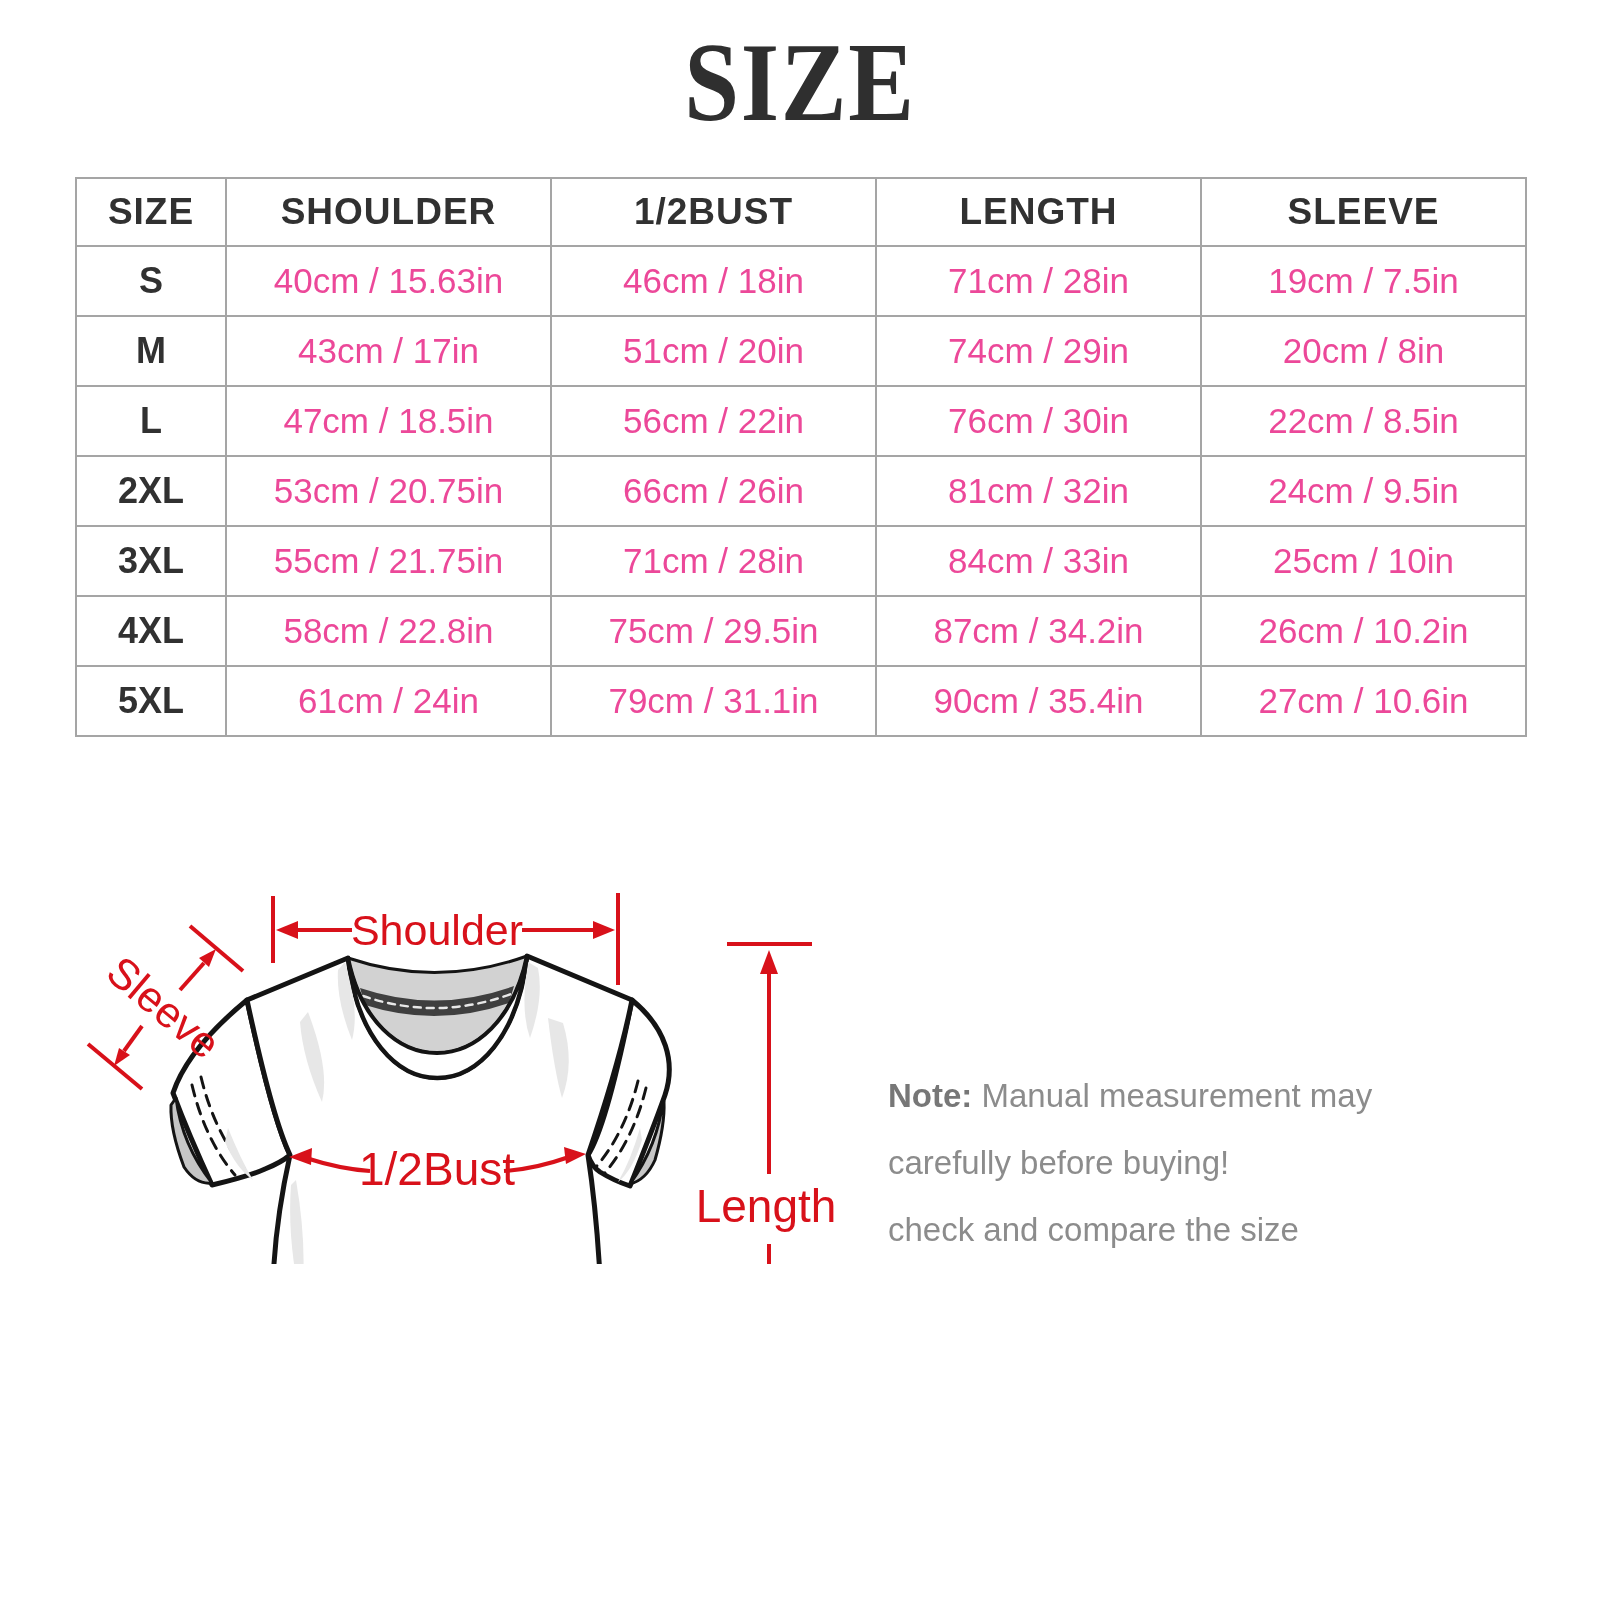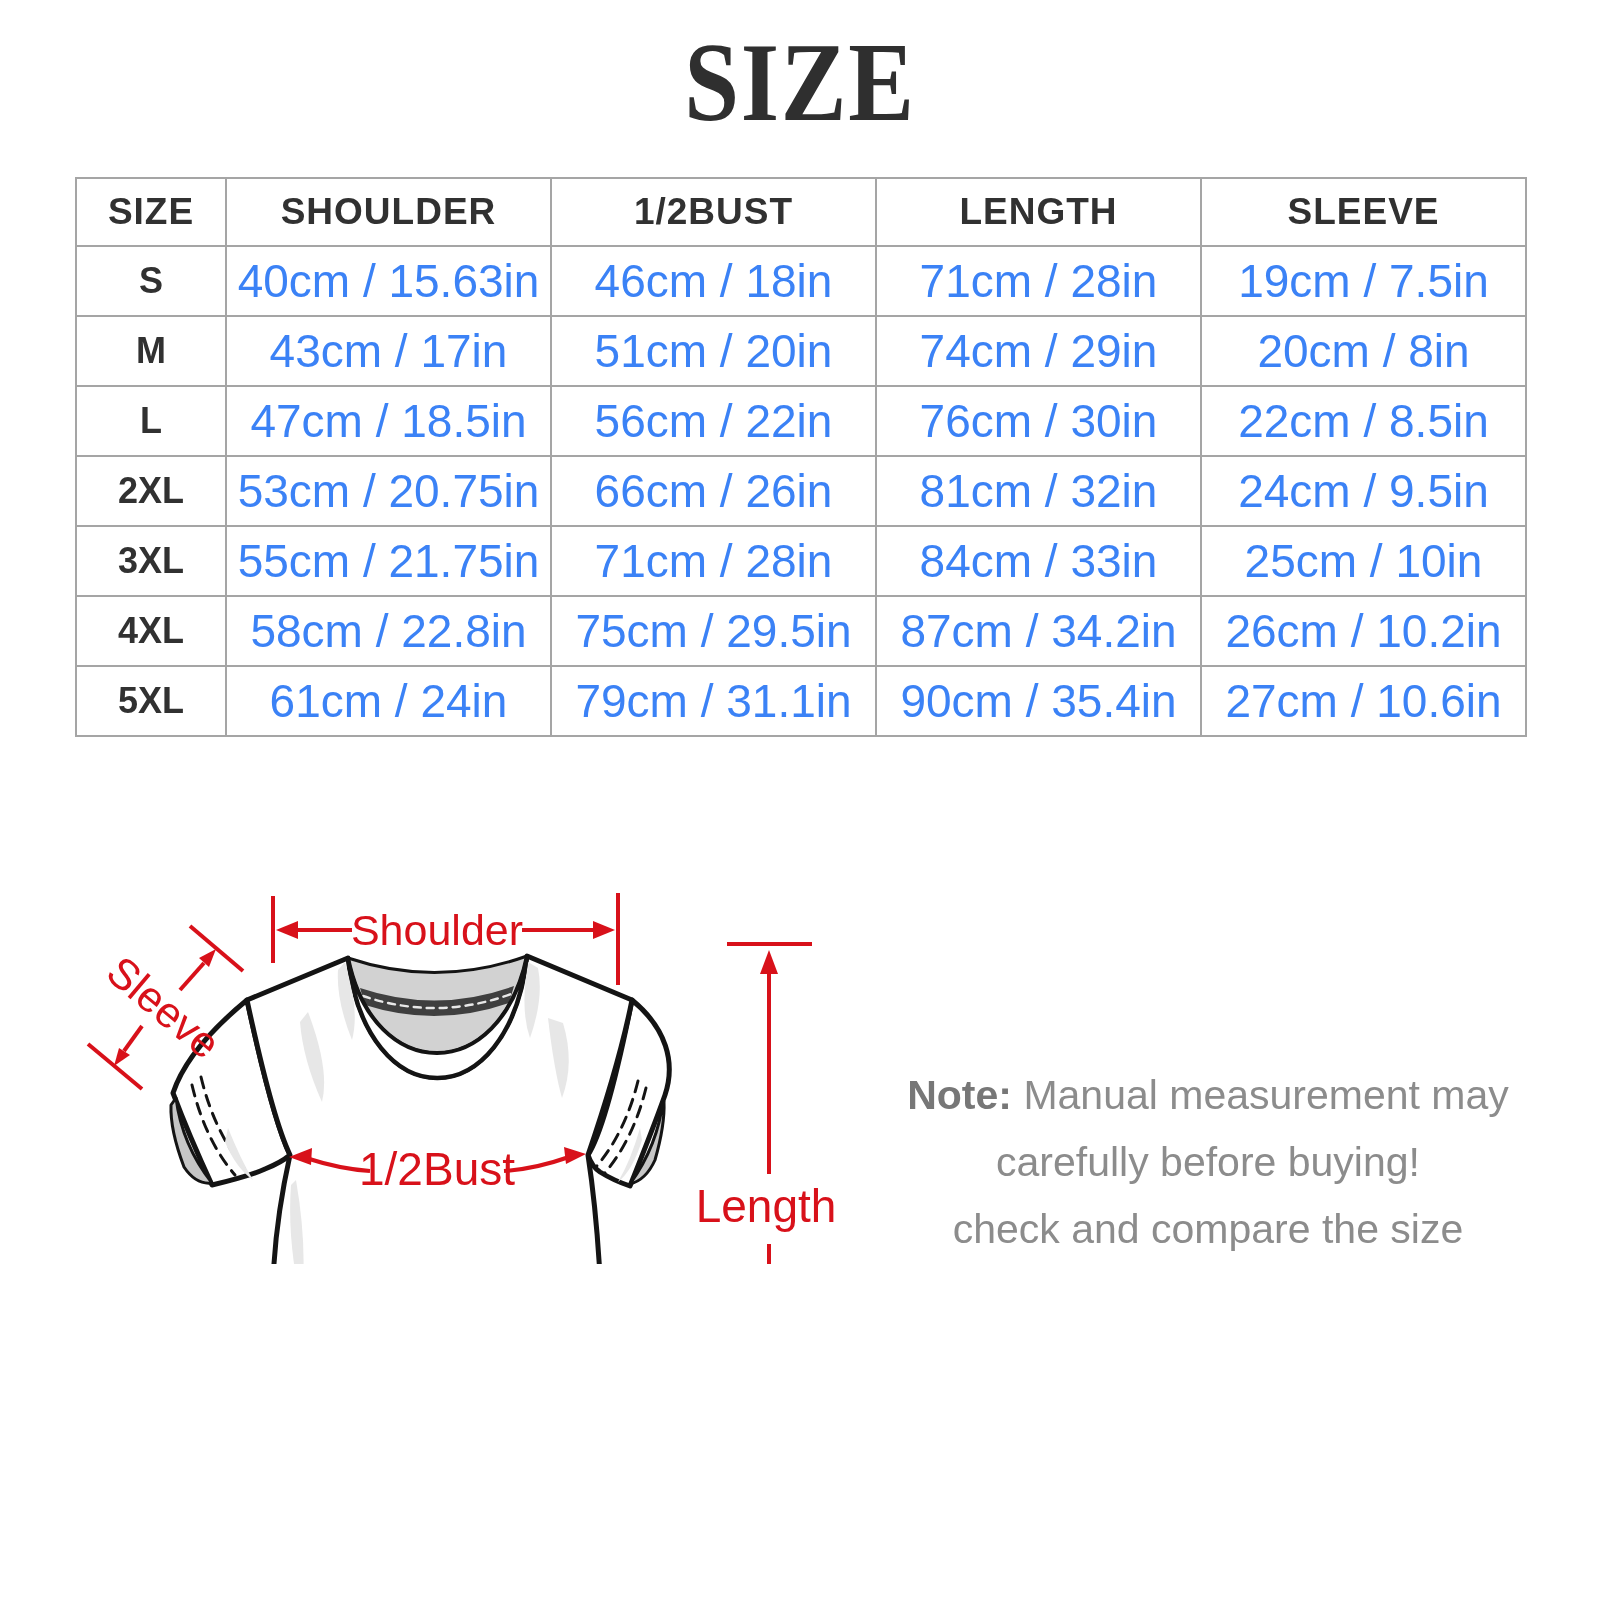--- a/index.html
+++ b/index.html
@@ -17,31 +17,31 @@
   
   #size-table{
     position:absolute;left:75px;top:177px;width:1450px;
     border-collapse:collapse;table-layout:fixed;
   }
   #size-table th,#size-table td{
     border:2px solid #a5a5a5;text-align:center;vertical-align:middle;
     padding:0;overflow:hidden;white-space:nowrap;
   }
   #size-table th{height:66px;font-size:37px;font-weight:700;color:#313131;letter-spacing:1px;}
-  #size-table td{height:68px;font-size:46px;color:#3b82f6;}
+  #size-table td{height:68px;font-size:35px;color:#ec4899;}
   #size-table td.size-cell{font-weight:700;color:#313131;font-size:36px;}
   
   #diagram{position:absolute;left:0;top:830px;width:1600px;height:770px;}
   text.red-label{
     font-family:"Liberation Sans",sans-serif;font-size:43px;fill:#d8111a;
   }
   
   #note{
     position:absolute;left:888px;top:1062px;width:640px;
-    font-size:41px;line-height:67px;color:#8c8c8c;text-align:center;
+    font-size:33px;line-height:67px;color:#8c8c8c;
   }
   #note .note-label{font-weight:700;color:#777777;}
 </style>
 </head>
 <body>
 
 <div id="canvas">
 
   <div id="title">SIZE</div>
 

